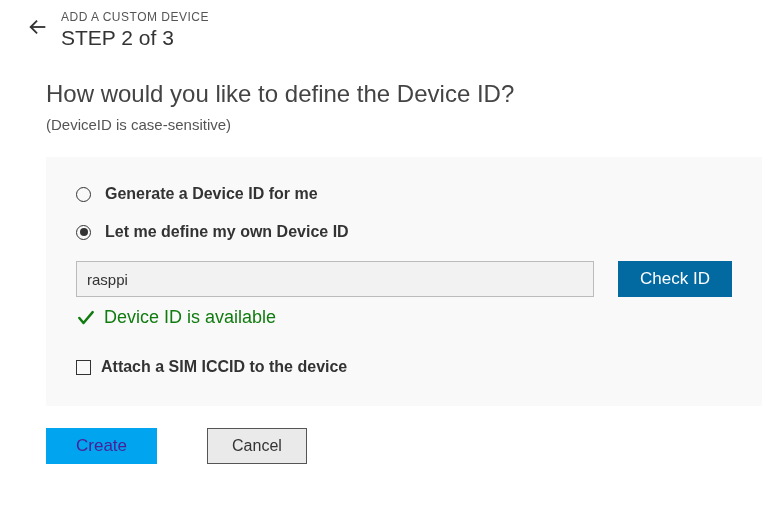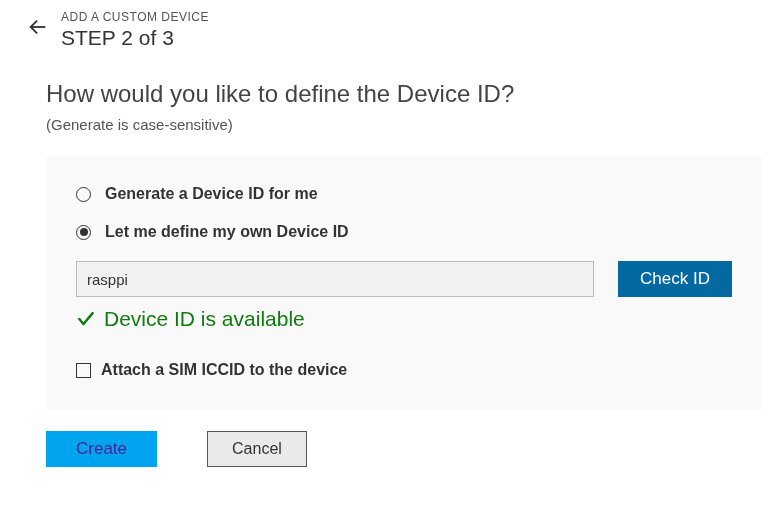--- a/index.html
+++ b/index.html
@@ -117,21 +117,21 @@
       margin-top: 6px;
       margin-bottom: 30px;
     }
     .check-icon {
       width: 20px;
       height: 20px;
       margin-right: 8px;
     }
     .status-text {
       color: #107C10;
-      font-size: 21px;
+      font-size: 18px;
     }
     .checkbox-row {
       display: flex;
       align-items: center;
       cursor: pointer;
     }
     .checkbox {
       width: 15px;
       height: 15px;
       border: 1.5px solid #333;
@@ -177,21 +177,21 @@
       <polyline points="11,5 4,12 11,19"></polyline>
     </svg>
   </div>
   <div class="header-text">
     <div class="breadcrumb">ADD A CUSTOM DEVICE</div>
     <div class="step-title">STEP 2 of 3</div>
   </div>
 </div>
 
 <div class="question">How would you like to define the Device ID?</div>
-<div class="note">(Generate is case-sensitive)</div>
+<div class="note">(DeviceID is case-sensitive)</div>
 
 <div class="card">
   <div class="radio-row">
     <div class="radio-circle"></div>
     <div class="radio-label">Generate a Device ID for me</div>
   </div>
   <div class="radio-row">
     <div class="radio-circle selected"></div>
     <div class="radio-label">Let me define my own Device ID</div>
   </div>

